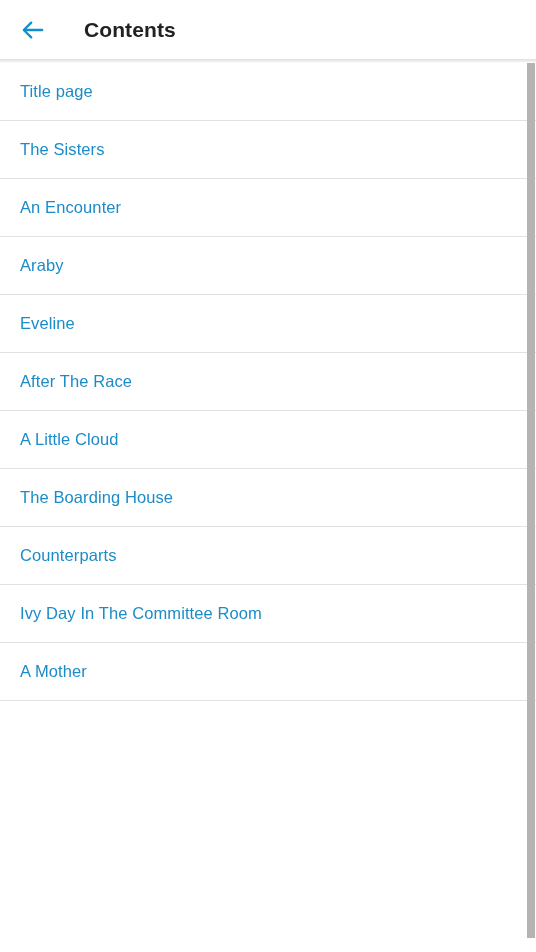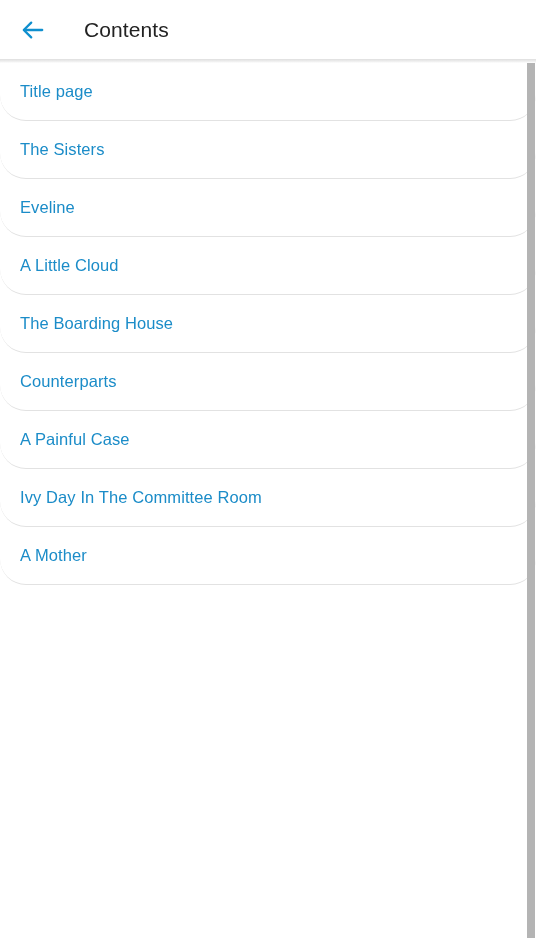--- a/index.html
+++ b/index.html
@@ -48,21 +48,21 @@
     border: none;
     padding: 0;
     cursor: pointer;
     flex: 0 0 auto;
   }
   .back-btn svg { display: block; }
 
   .appbar-title {
     margin-left: 32px;
     font-size: 21px;
-    font-weight: normal;
+    font-weight: bold;
     color: #222222;
     letter-spacing: 0.1px;
     line-height: 1;
     white-space: nowrap;
   }
 
   
   .appbar-shadow {
     height: 4px;
     min-height: 4px;
@@ -88,21 +88,20 @@
 
   .toc-item {
     height: 58px;
     box-sizing: border-box;
     display: flex;
     align-items: center;
     padding: 0 20px;
     border-bottom: 1px solid #e2e2e2;
     background: #ffffff;
     cursor: pointer;
-    border-radius: 26px;
   }
 
   .toc-link {
     font-size: 16.5px;
     color: #1b8cc8;
     line-height: 1.2;
     letter-spacing: 0.1px;
     white-space: nowrap;
     text-decoration: none;
   }
@@ -147,33 +146,39 @@
 
   <div class="list-viewport">
     <ul class="toc-list">
       <li class="toc-item">
         <span class="toc-link">Title page</span>
       </li>
       <li class="toc-item">
         <span class="toc-link">The Sisters</span>
       </li>
       <li class="toc-item">
+        <span class="toc-link">An Encounter</span>
+      </li>
+      <li class="toc-item">
+        <span class="toc-link">Araby</span>
+      </li>
+      <li class="toc-item">
         <span class="toc-link">Eveline</span>
+      </li>
+      <li class="toc-item">
+        <span class="toc-link">After The Race</span>
       </li>
       <li class="toc-item">
         <span class="toc-link">A Little Cloud</span>
       </li>
       <li class="toc-item">
         <span class="toc-link">The Boarding House</span>
       </li>
       <li class="toc-item">
         <span class="toc-link">Counterparts</span>
-      </li>
-      <li class="toc-item">
-        <span class="toc-link">A Painful Case</span>
       </li>
       <li class="toc-item">
         <span class="toc-link">Ivy Day In The Committee Room</span>
       </li>
       <li class="toc-item">
         <span class="toc-link">A Mother</span>
       </li>
     </ul>
 
     <div class="scrollbar-track">

